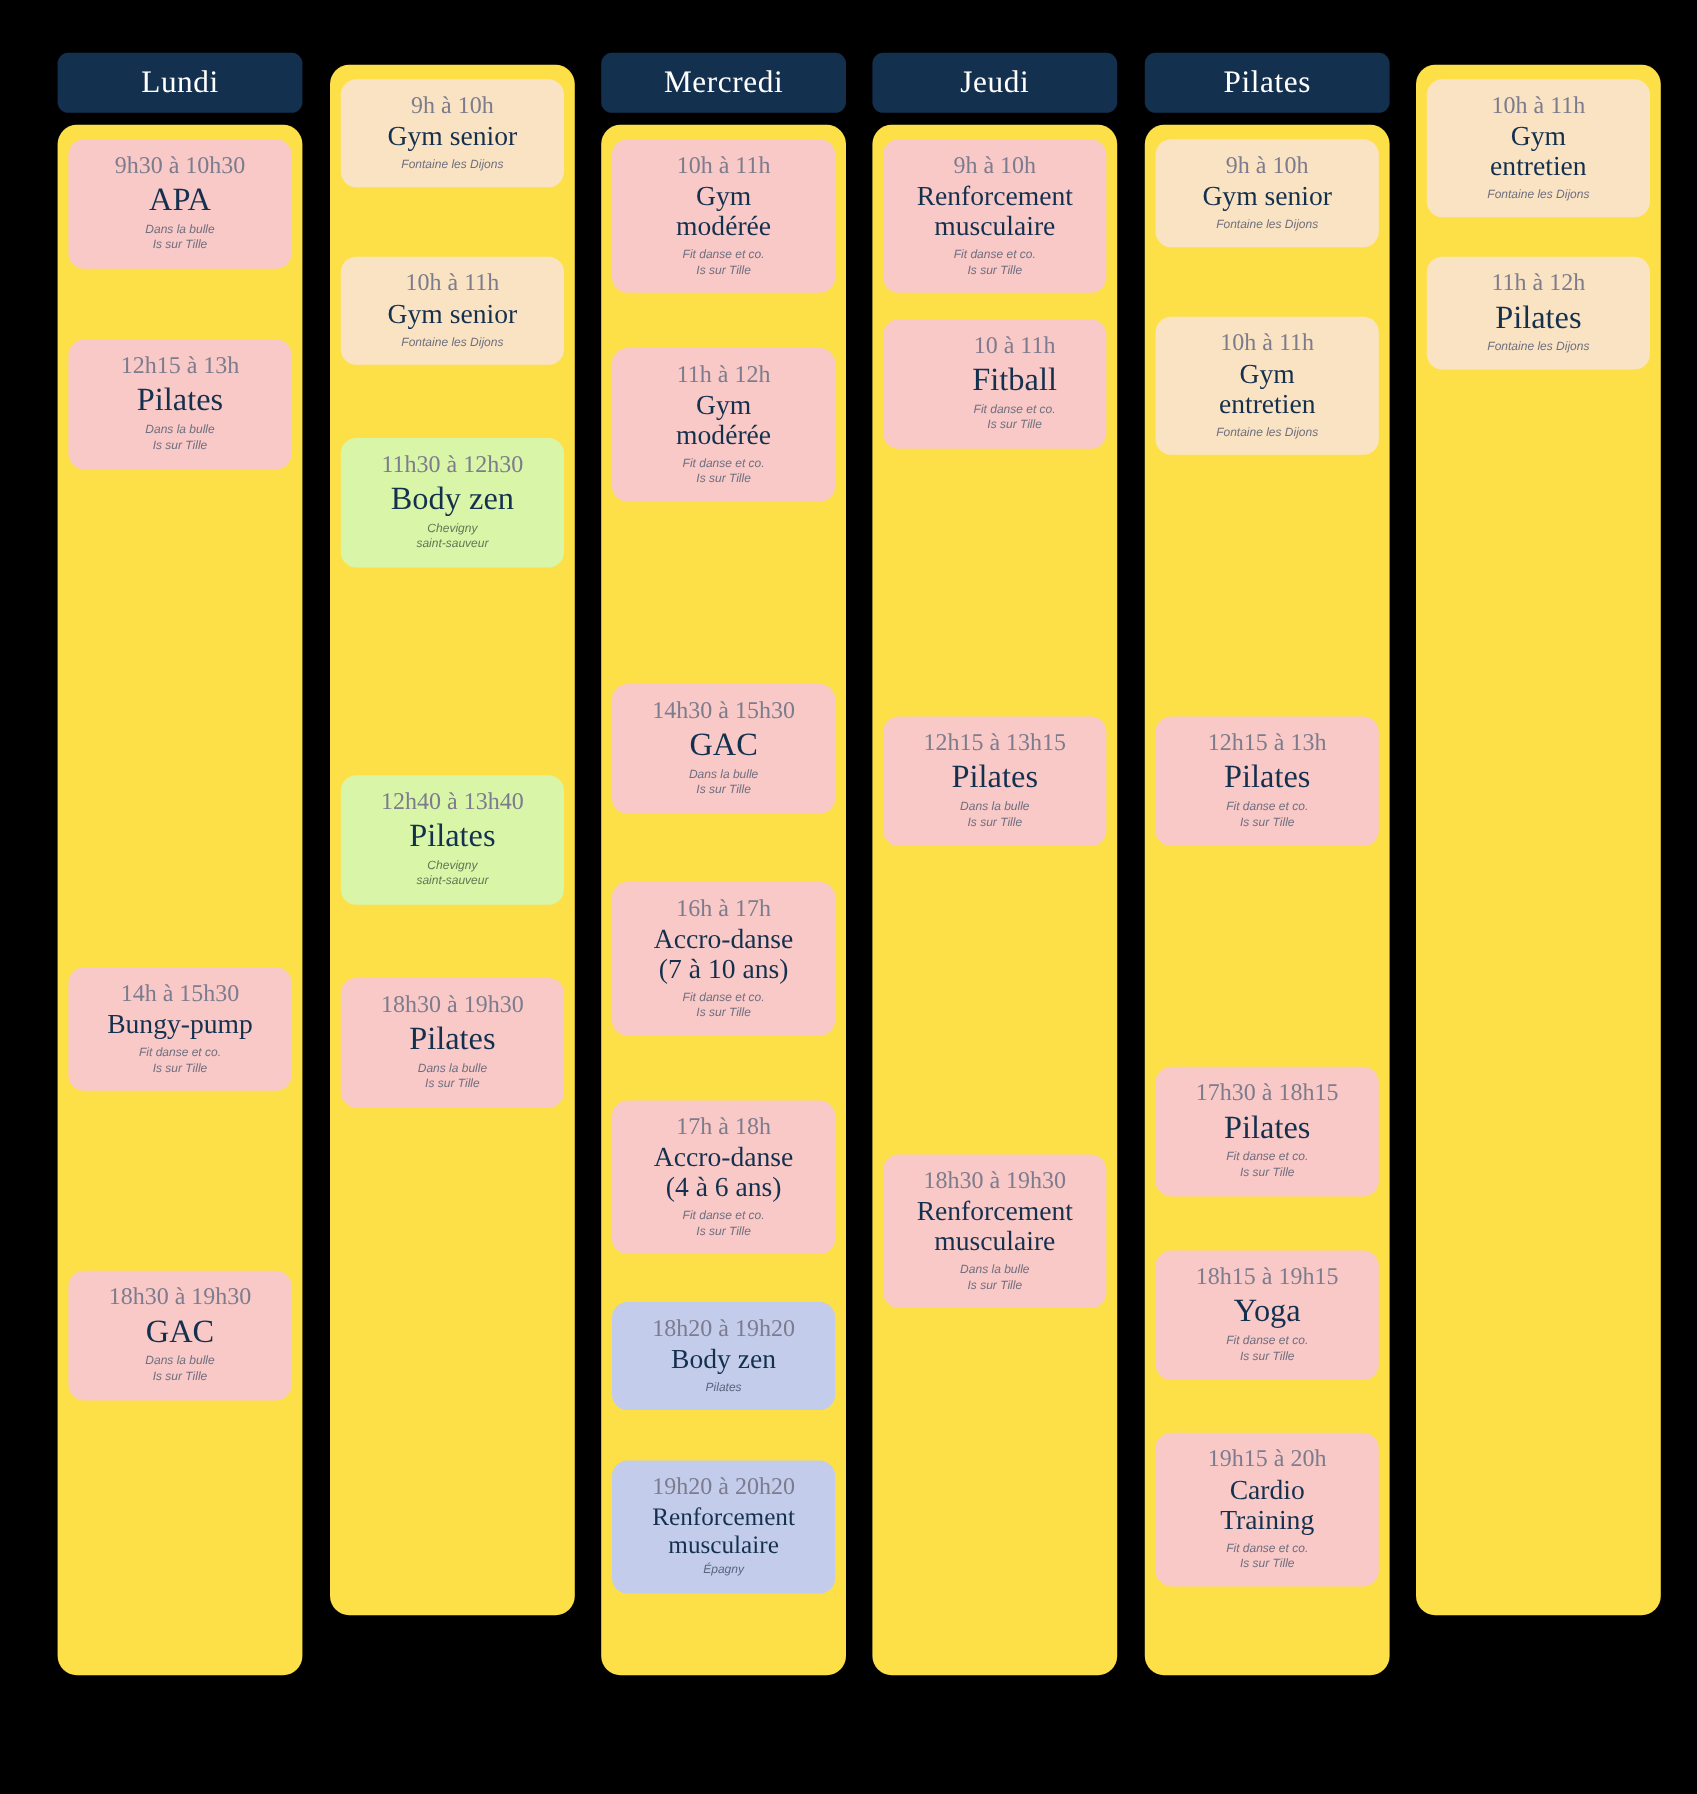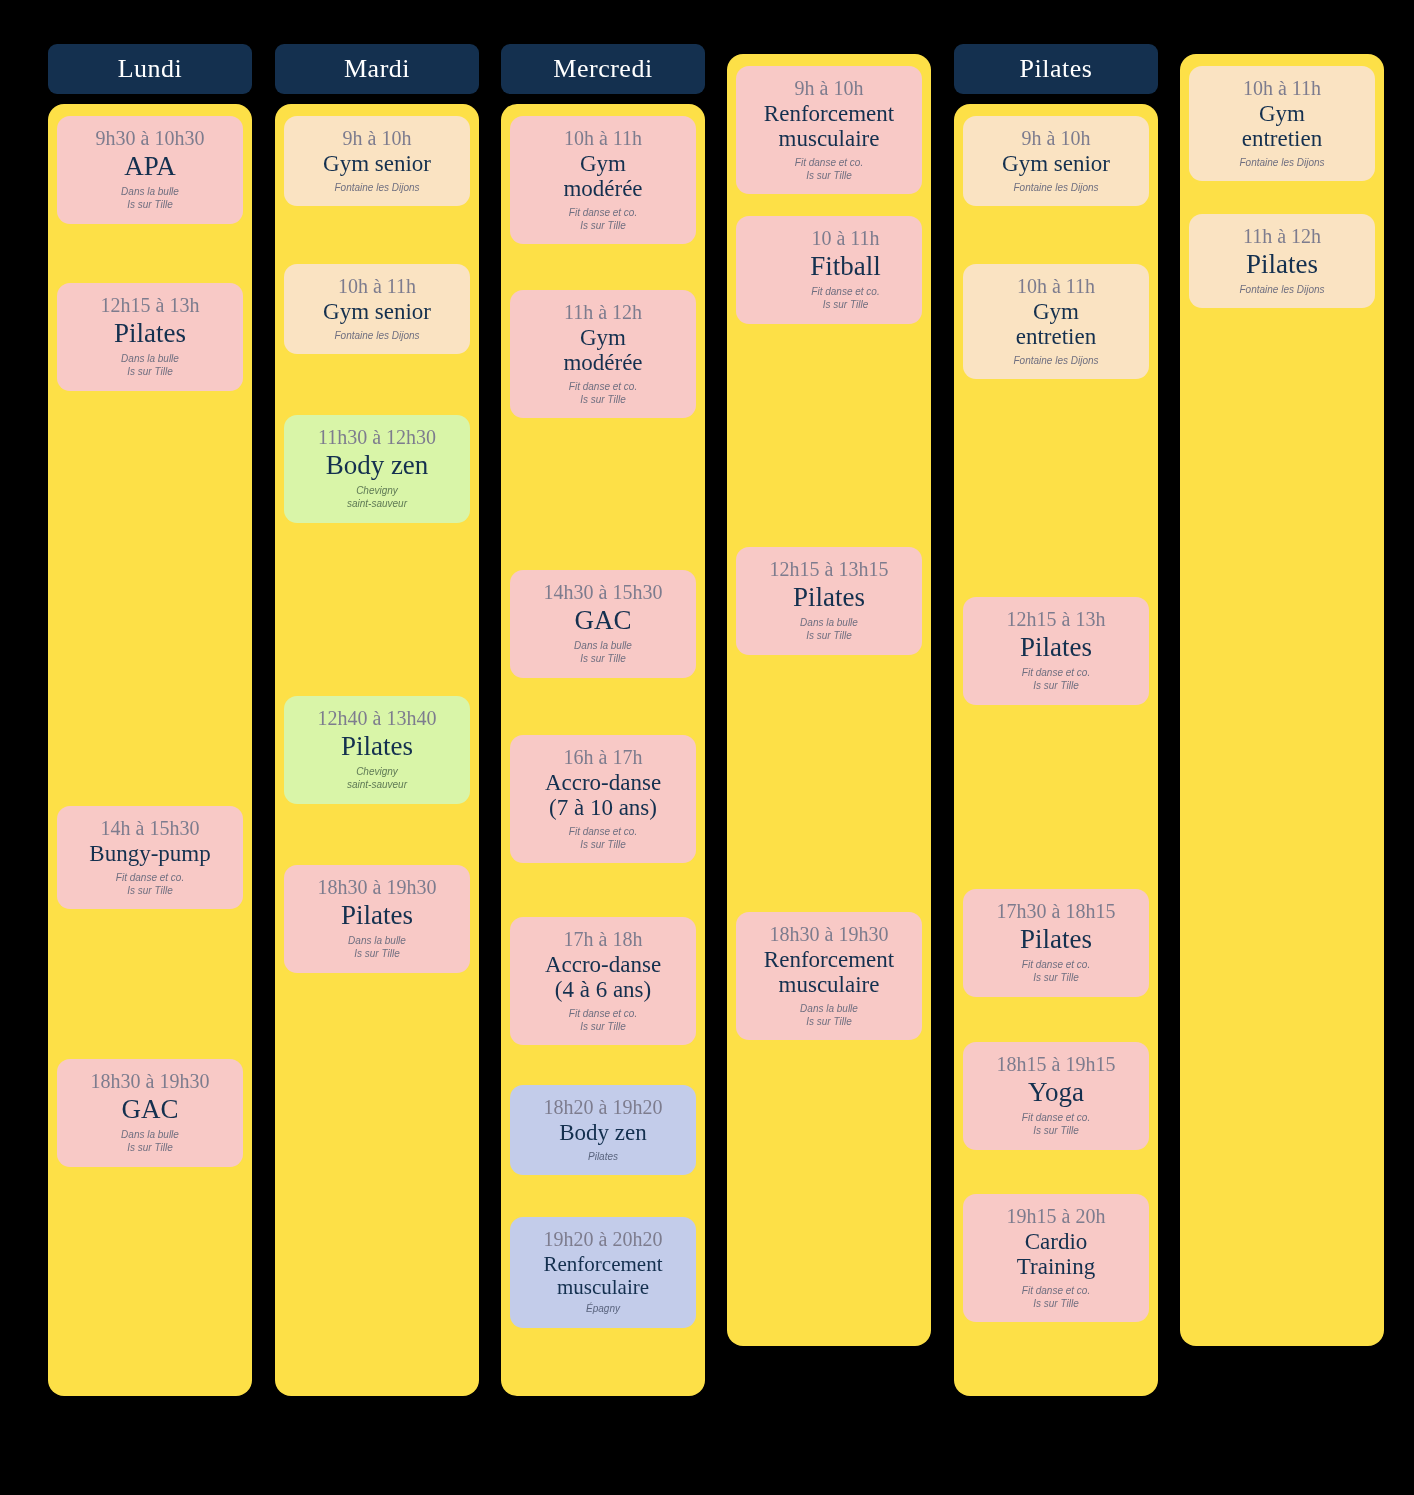--- a/index.html
+++ b/index.html
@@ -111,21 +111,20 @@
         </div>
         <div class="slot c-pink" style="top: 955px;">
           <div class="slot-time">18h30 à 19h30</div>
           <div class="slot-title" style="white-space: pre-line;">GAC</div>
           <div class="slot-venue">Dans la bulle
 Is sur Tille</div>
         </div>
       </div>
     </div>
     <div class="day-col" style="left: 275px; width: 204px;">
-      <div class="day-header">Mardi</div>
       <div class="day-panel">
         <div class="slot c-peach" style="top: 12px;">
           <div class="slot-time">9h à 10h</div>
           <div class="slot-title small" style="white-space: pre-line;">Gym senior</div>
           <div class="slot-venue">Fontaine les Dijons</div>
         </div>
         <div class="slot c-peach" style="top: 160px;">
           <div class="slot-time">10h à 11h</div>
           <div class="slot-title small" style="white-space: pre-line;">Gym senior</div>
           <div class="slot-venue">Fontaine les Dijons</div>
@@ -194,20 +193,21 @@
         </div>
         <div class="slot c-blue" style="top: 1113px;">
           <div class="slot-time">19h20 à 20h20</div>
           <div class="slot-title xsmall" style="white-space: pre-line;">Renforcement
 musculaire</div>
           <div class="slot-venue">Épagny</div>
         </div>
       </div>
     </div>
     <div class="day-col" style="left: 727px; width: 204px;">
+      <div class="day-header">Jeudi</div>
       <div class="day-panel">
         <div class="slot c-pink" style="top: 12px;">
           <div class="slot-time">9h à 10h</div>
           <div class="slot-title small" style="white-space: pre-line;">Renforcement
 musculaire</div>
           <div class="slot-venue">Fit danse et co.
 Is sur Tille</div>
         </div>
         <div class="slot c-pink" style="top: 162px; padding-left: 46px;">
           <div class="slot-time">10 à 11h</div>

